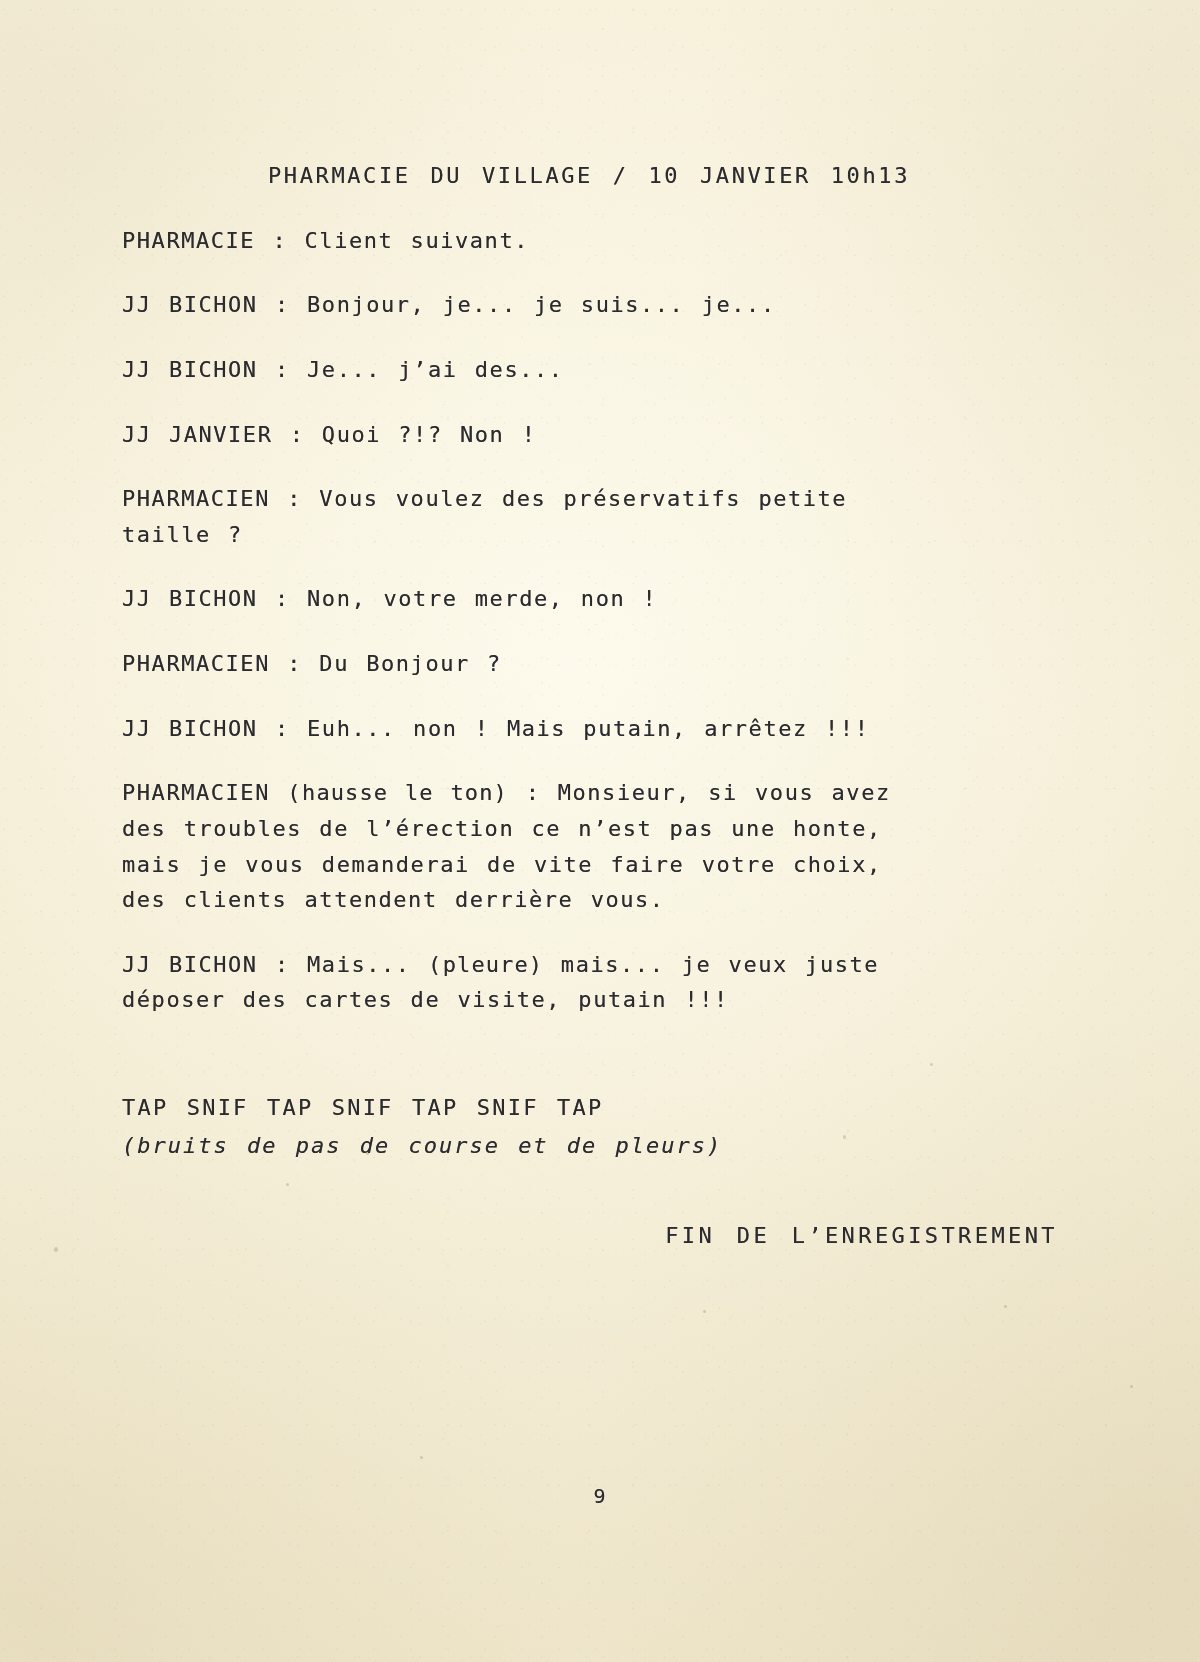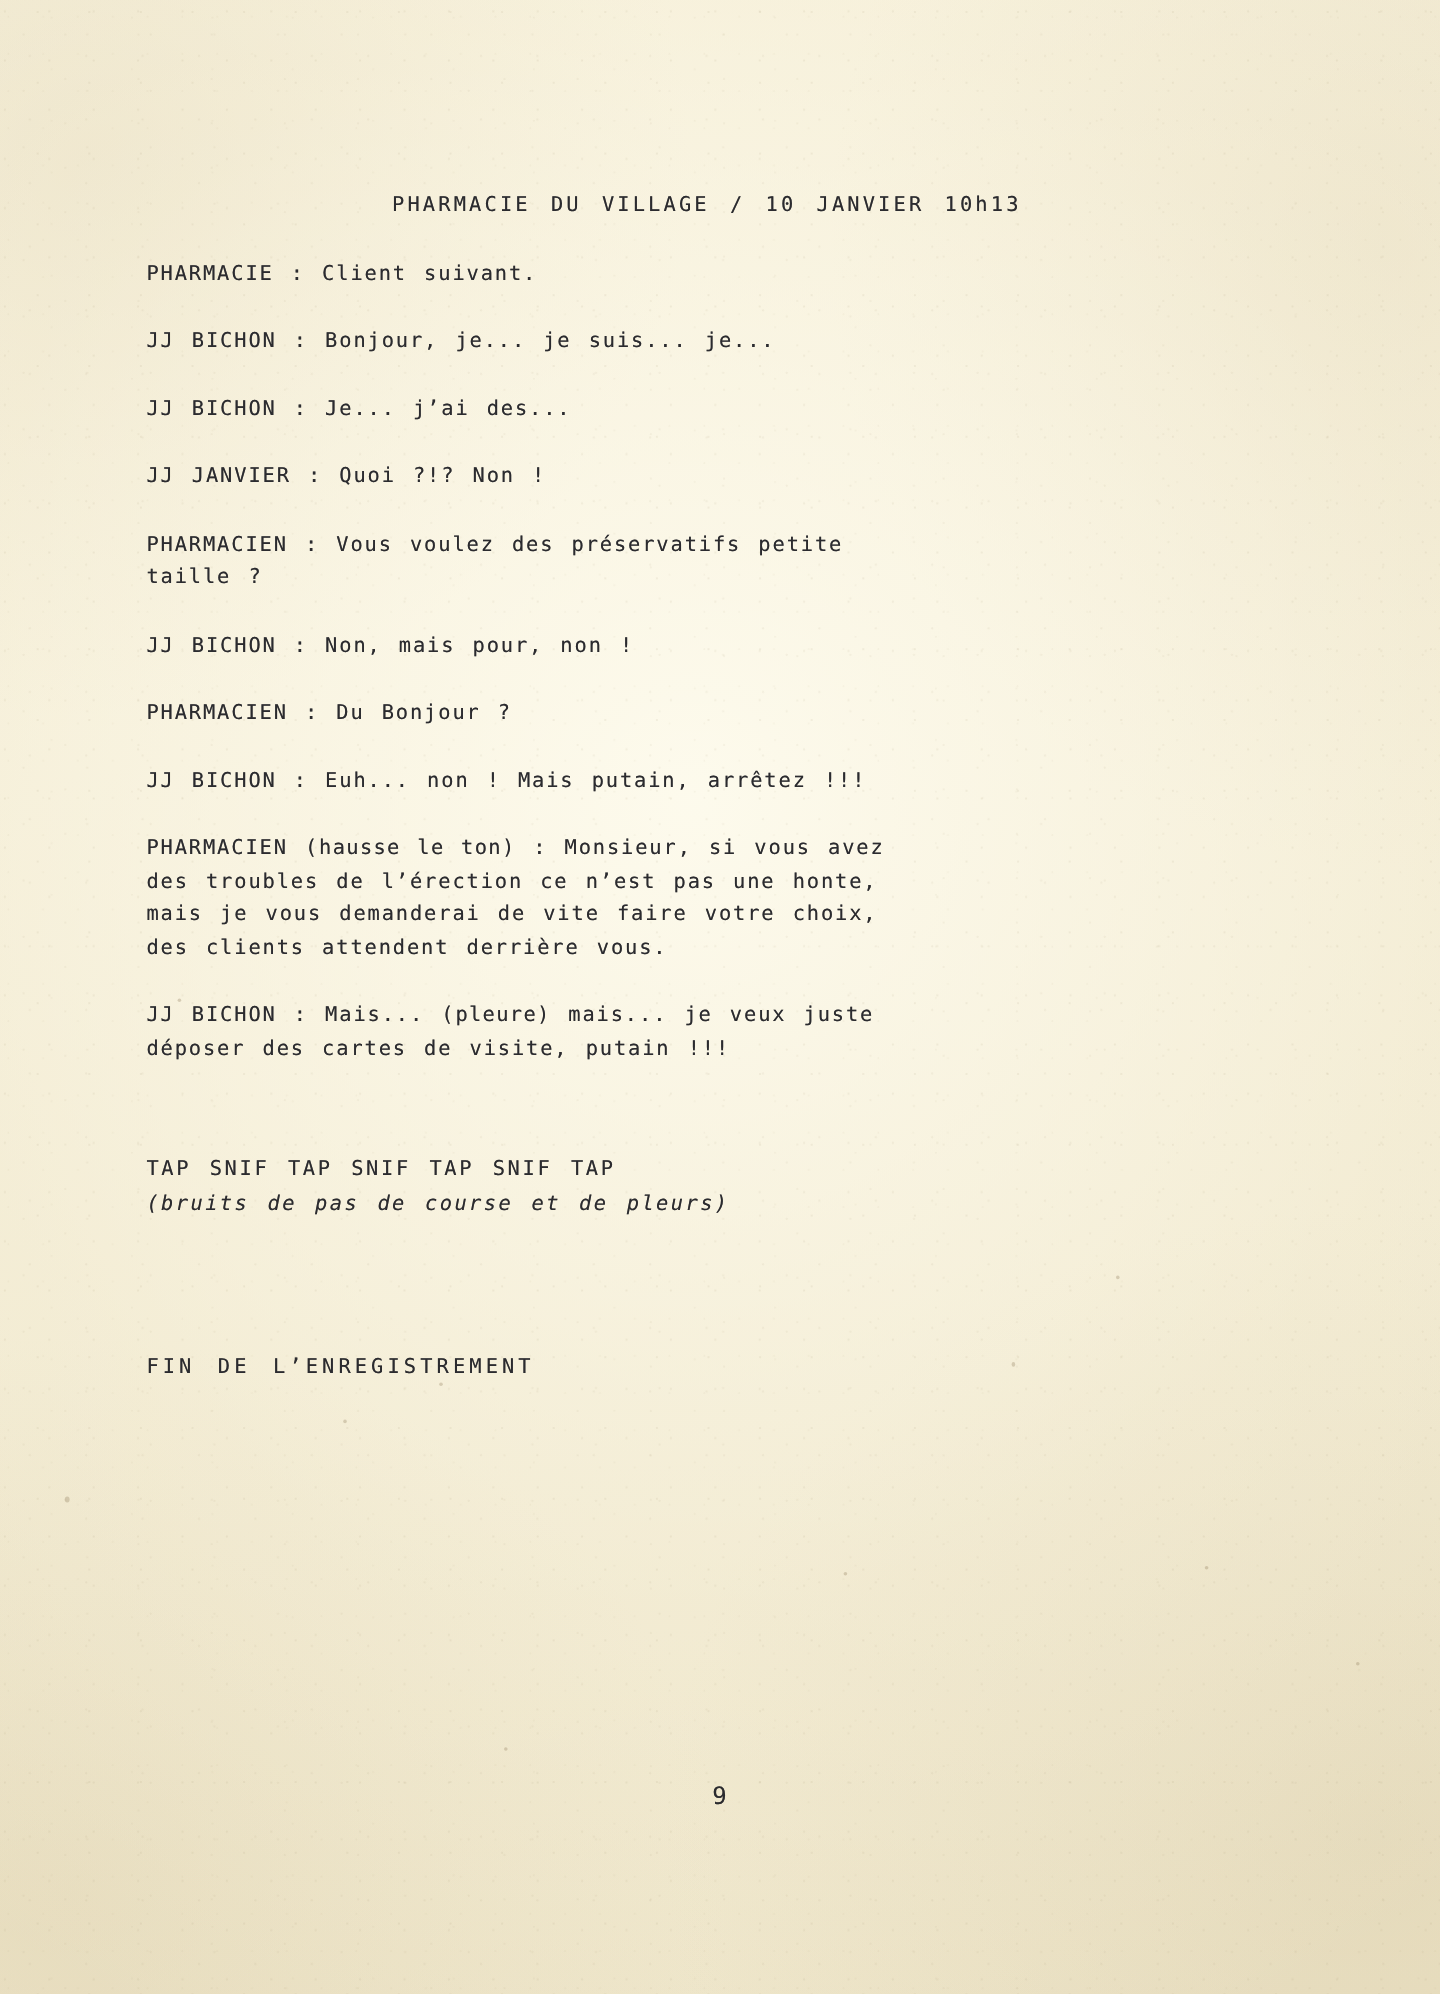--- a/index.html
+++ b/index.html
@@ -62,21 +62,21 @@
     z-index: 5;
   }
 
   
   .doc {
     position: absolute;
     left: 122px;
     top: 158px;
     width: 940px;
     color: #2b2b2f;
-    font-size: 17px;
+    font-size: 22px;
     line-height: 1.62;
     letter-spacing: 1.55px;
     word-spacing: 2.5px;
   }
 
   .title {
     text-align: center;
     margin: 0 0 30px 0;
     letter-spacing: 2.6px;
     word-spacing: 4px;
@@ -103,22 +103,22 @@
     margin: 0;
   }
   .closing .sfx-note {
     margin: 2px 0 0 0;
     font-style: italic;
     letter-spacing: 2.0px;
     word-spacing: 3px;
   }
 
   .ending {
-    margin-top: 108px;
-    text-align: left;
+    margin-top: 55px;
+    text-align: right;
     letter-spacing: 3.4px;
     word-spacing: 5px;
     padding-right: 4px;
   }
 
   .folio {
     position: absolute;
     top: 1484px;
     left: 0;
     width: 1200px;
@@ -155,21 +155,21 @@
   <div class="doc">
 
     <p class="title line">PHARMACIE DU VILLAGE / 10 JANVIER 10h13</p>
 
     <p class="line">PHARMACIE : Client suivant.</p>
     <p class="line">JJ BICHON : Bonjour, je... je suis... je...</p>
     <p class="line">JJ BICHON : Je... j’ai des...</p>
     <p class="line">JJ JANVIER : Quoi ?!? Non !</p>
     <p class="line">PHARMACIEN : Vous voulez des préservatifs petite
 taille ?</p>
-    <p class="line">JJ BICHON : Non, mais pour, non !</p>
+    <p class="line">JJ BICHON : Non, votre merde, non !</p>
     <p class="line">PHARMACIEN : Du Bonjour ?</p>
     <p class="line">JJ BICHON : Euh... non ! Mais putain, arrêtez !!!</p>
 
     <p class="line"><span>PHARMACIEN (</span><span class="stage">hausse le ton</span><span>) : Monsieur, si vous avez
 des troubles de l’érection ce n’est pas une honte,
 mais je vous demanderai de vite faire votre choix,
 des clients attendent derrière vous.</span></p>
 
     <p class="line"><span>JJ BICHON : Mais... (</span><span class="stage">pleure</span><span>) mais... je veux juste
 déposer des cartes de visite, putain !!!</span></p>

